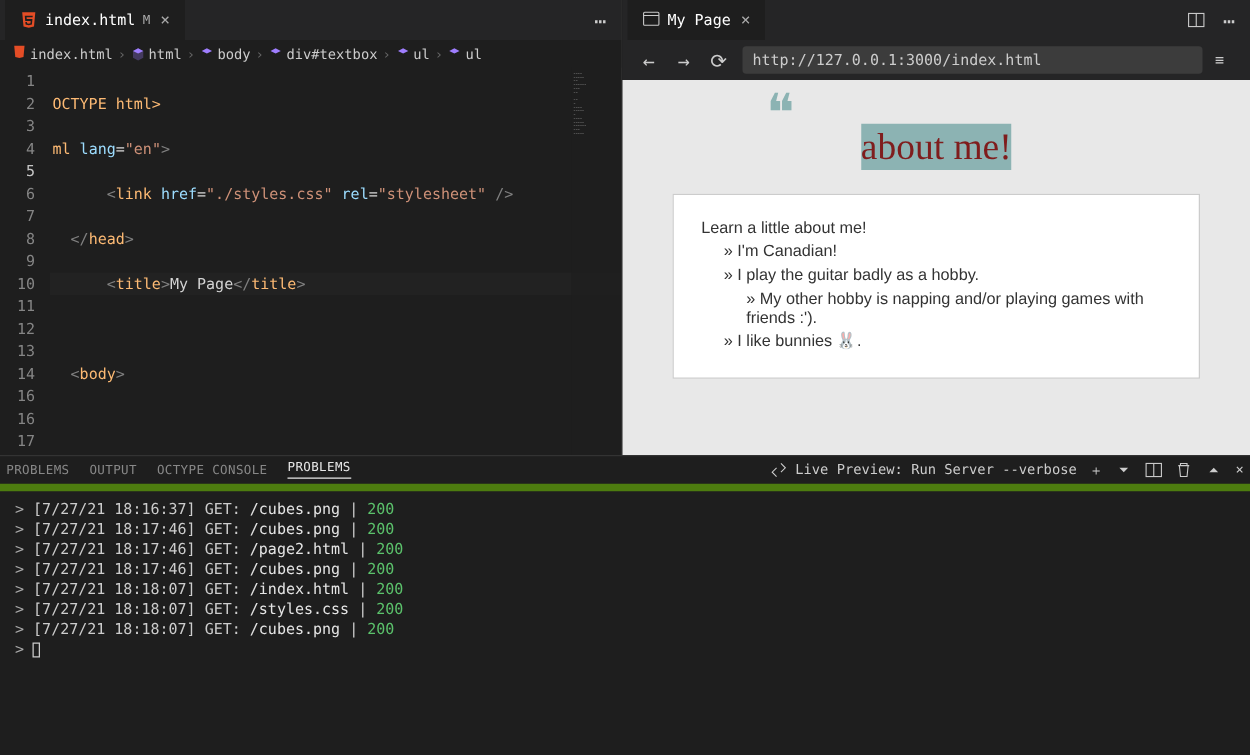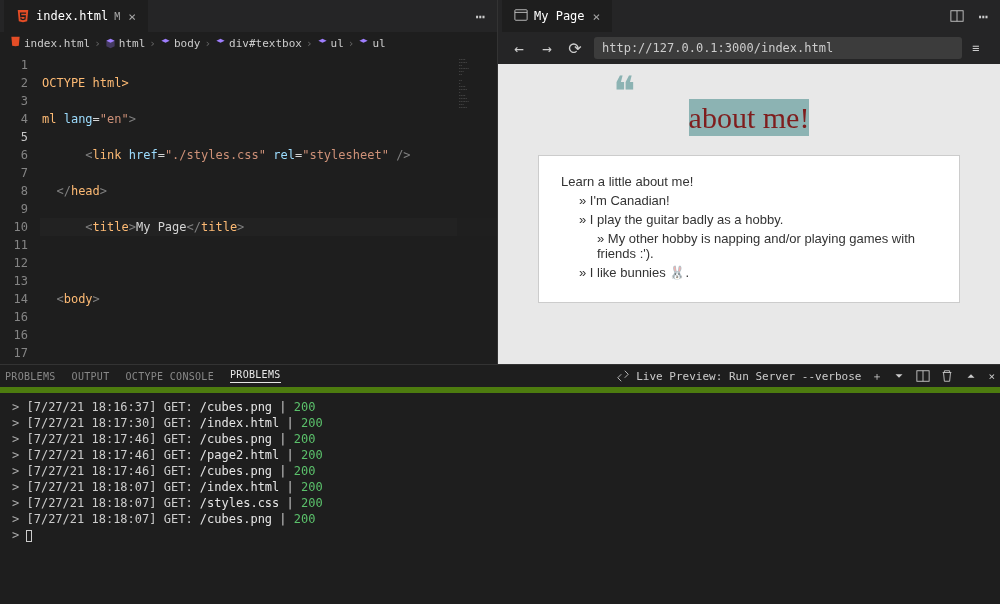--- a/index.html
+++ b/index.html
@@ -41,21 +41,21 @@
 .page .textbox p{}
 .page ul{list-style:none;margin-left:18px}
 .page ul ul{margin-left:18px}
 .page li{margin:4px 0}
 .page li::before{content:"» ";color:#333}
 .terminal{flex:1;display:flex;flex-direction:column;background:#1e1e1e;border-top:1px solid #333}
 .termtabs{height:28px;display:flex;align-items:center;padding:0 5px;gap:16px;font-size:10px;color:#888;border-bottom:6px solid #4d7c0f}
 .termtab{cursor:pointer;letter-spacing:0.3px}
 .termtab.active{color:#e7e7e7;border-bottom:1px solid #e7e7e7;padding-bottom:2px}
 .termspacer{flex:1}
-.termright{display:flex;align-items:center;gap:10px;color:#ccc;font-size:11px}
+.termright{display:flex;align-items:flex-start;gap:10px;color:#ccc;font-size:11px}
 .termright .tool{cursor:pointer;display:flex;align-items:center}
 .termright svg{width:14px;height:14px}
 .termbody{flex:1;padding:6px 12px;overflow:hidden;font-size:12px;line-height:16px;color:#ccc}
 .termbody .row{white-space:pre}
 .p-gray{color:#aaa}.p-cyan{color:#e5e5e5}.p-green{color:#5bc16b}
 .termcursor{display:inline-block;width:6px;height:12px;border:1px solid #ccc;vertical-align:middle}
 </style>
 </head>
 <body>
 
@@ -239,21 +239,20 @@
       <span class="tool">
           <svg viewBox="0 0 16 16" fill="#ccc">
             <path d="M4 10l4-4 4 4z"></path>
           </svg>
         </span>
       <span class="tool">×</span>
     </div>
   </div>
   <div class="termbody" id="termbody">
       <div class="row"><span class="p-gray">&gt; </span><span>[7/27/21 18:16:37] GET: </span><span class="p-cyan">/cubes.png</span><span> | </span><span class="p-green">200</span></div>
-      <div class="row"><span class="p-gray">&gt; </span><span>[7/27/21 18:17:30] GET: </span><span class="p-cyan">/index.html</span><span> | </span><span class="p-green">200</span></div>
       <div class="row"><span class="p-gray">&gt; </span><span>[7/27/21 18:17:46] GET: </span><span class="p-cyan">/cubes.png</span><span> | </span><span class="p-green">200</span></div>
       <div class="row"><span class="p-gray">&gt; </span><span>[7/27/21 18:17:46] GET: </span><span class="p-cyan">/page2.html</span><span> | </span><span class="p-green">200</span></div>
       <div class="row"><span class="p-gray">&gt; </span><span>[7/27/21 18:17:46] GET: </span><span class="p-cyan">/cubes.png</span><span> | </span><span class="p-green">200</span></div>
       <div class="row"><span class="p-gray">&gt; </span><span>[7/27/21 18:18:07] GET: </span><span class="p-cyan">/index.html</span><span> | </span><span class="p-green">200</span></div>
       <div class="row"><span class="p-gray">&gt; </span><span>[7/27/21 18:18:07] GET: </span><span class="p-cyan">/styles.css</span><span> | </span><span class="p-green">200</span></div>
       <div class="row"><span class="p-gray">&gt; </span><span>[7/27/21 18:18:07] GET: </span><span class="p-cyan">/cubes.png</span><span> | </span><span class="p-green">200</span></div>
       <div class="row"><span class="p-gray">&gt; </span><span class="termcursor"></span></div>
     </div>
 </div>
 

